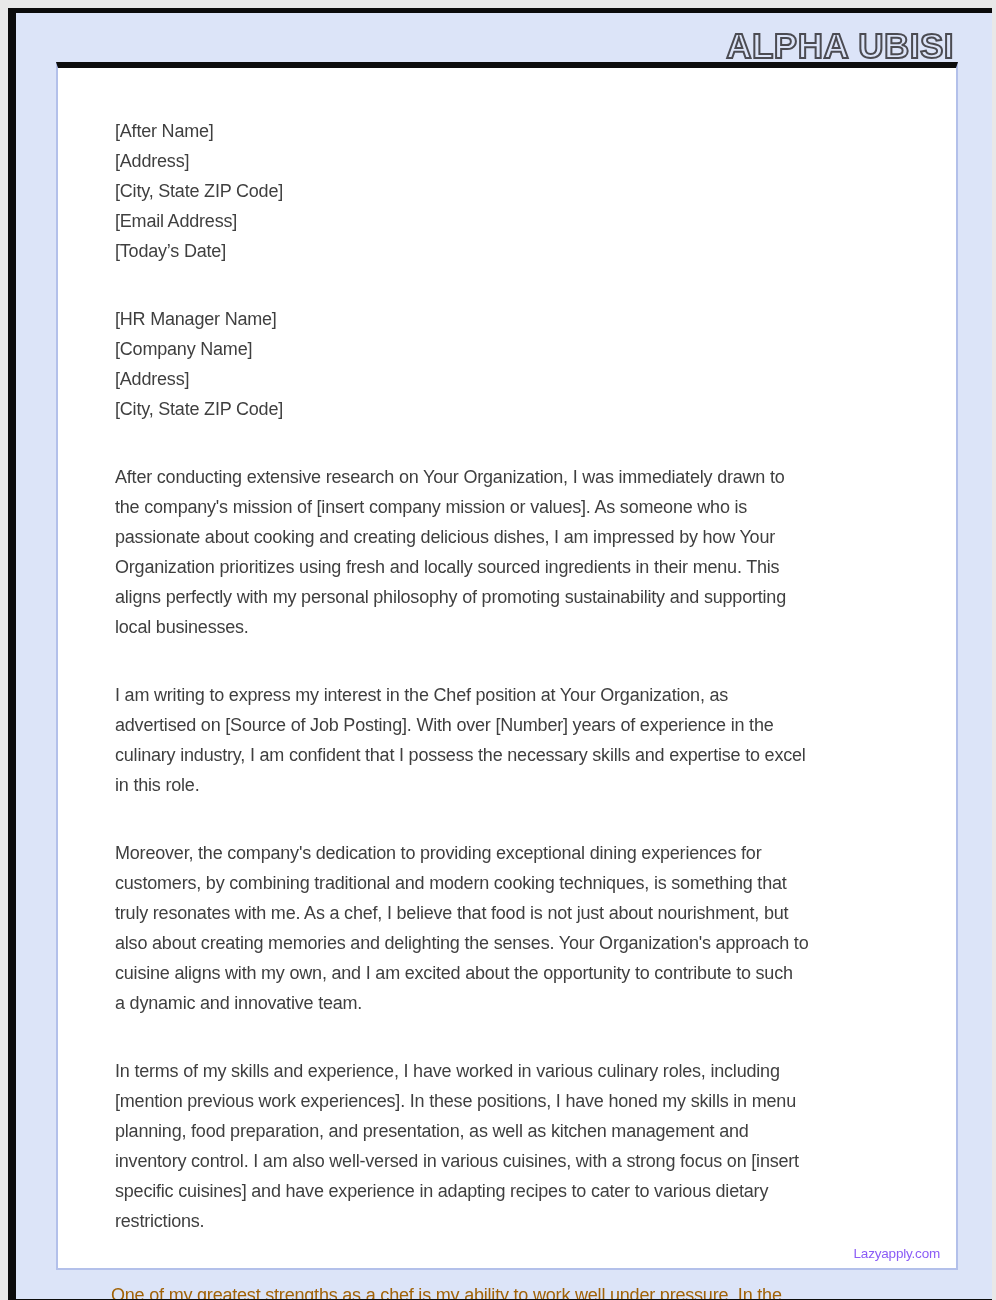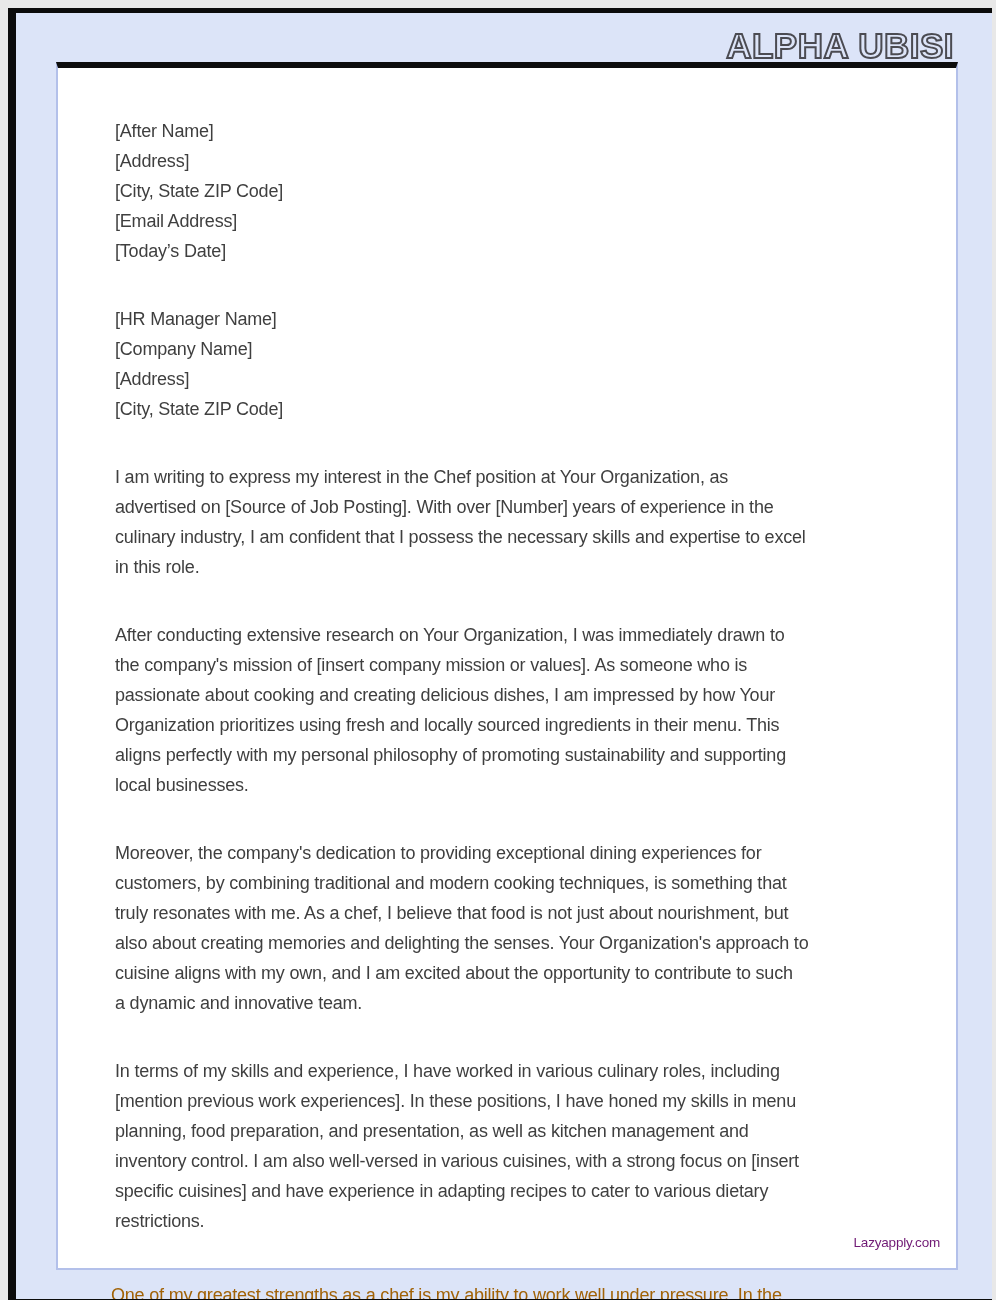--- a/index.html
+++ b/index.html
@@ -56,23 +56,23 @@
 
   .block {
     white-space: pre-line;
     margin-bottom: 30px;
   }
   .block:last-child { margin-bottom: 0; }
 
   .watermark {
     position: absolute;
     right: 12px;
-    bottom: 14px;
+    bottom: 3px;
     font-size: 13.5px;
-    color: #701a75;
+    color: #8b5cf6;
     letter-spacing: -0.2px;
   }
 
   .overflow-line {
     position: absolute;
     left: 91px;
     top: 1263px;
     font-size: 18px;
     line-height: 30px;
     color: #a16207;
@@ -95,31 +95,31 @@
 [City, State ZIP Code]
 [Email Address]
 [Today’s Date]</div>
 
       <div class="block">[HR Manager Name]
 [Company Name]
 [Address]
 [City, State ZIP Code]</div>
 
 
-      <div class="block">I am writing to express my interest in the Chef position at Your Organization, as
-advertised on [Source of Job Posting]. With over [Number] years of experience in the
-culinary industry, I am confident that I possess the necessary skills and expertise to excel
-in this role.</div>
-
       <div class="block">After conducting extensive research on Your Organization, I was immediately drawn to
 the company's mission of [insert company mission or values]. As someone who is
 passionate about cooking and creating delicious dishes, I am impressed by how Your
 Organization prioritizes using fresh and locally sourced ingredients in their menu. This
 aligns perfectly with my personal philosophy of promoting sustainability and supporting
 local businesses.</div>
+
+      <div class="block">I am writing to express my interest in the Chef position at Your Organization, as
+advertised on [Source of Job Posting]. With over [Number] years of experience in the
+culinary industry, I am confident that I possess the necessary skills and expertise to excel
+in this role.</div>
 
       <div class="block">Moreover, the company's dedication to providing exceptional dining experiences for
 customers, by combining traditional and modern cooking techniques, is something that
 truly resonates with me. As a chef, I believe that food is not just about nourishment, but
 also about creating memories and delighting the senses. Your Organization's approach to
 cuisine aligns with my own, and I am excited about the opportunity to contribute to such
 a dynamic and innovative team.</div>
 
       <div class="block">In terms of my skills and experience, I have worked in various culinary roles, including
 [mention previous work experiences]. In these positions, I have honed my skills in menu

